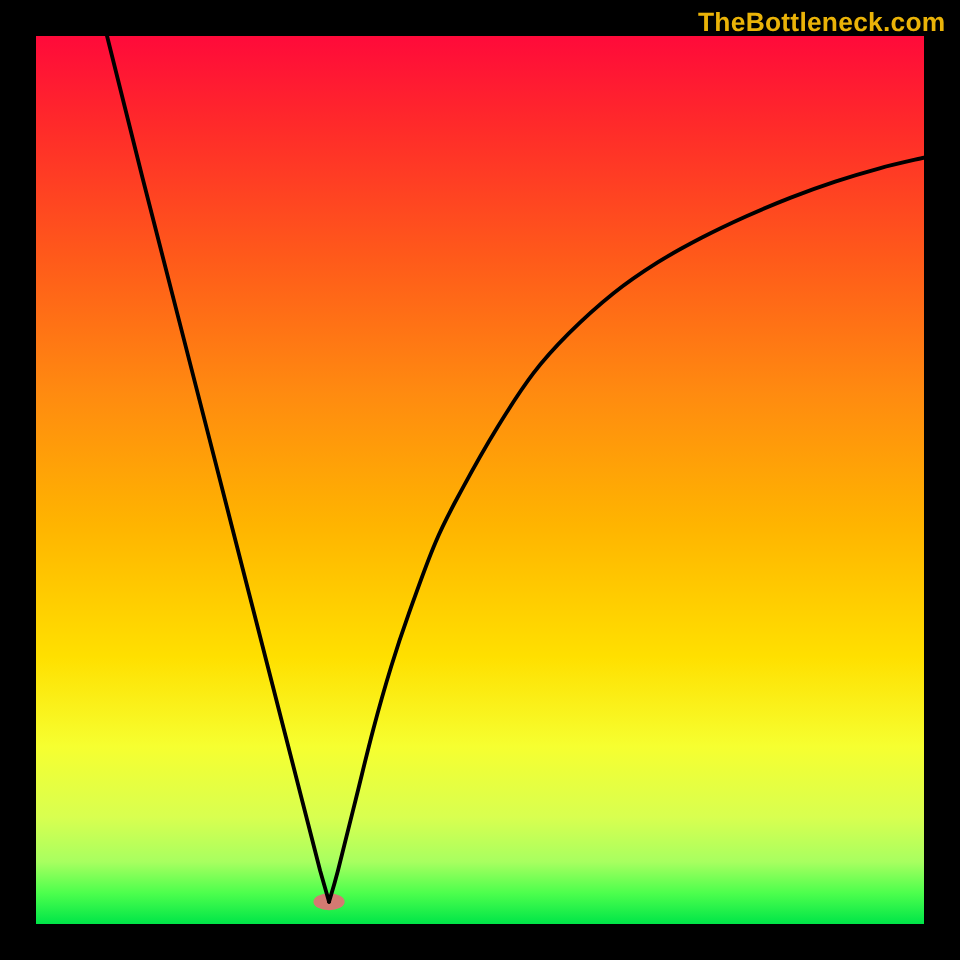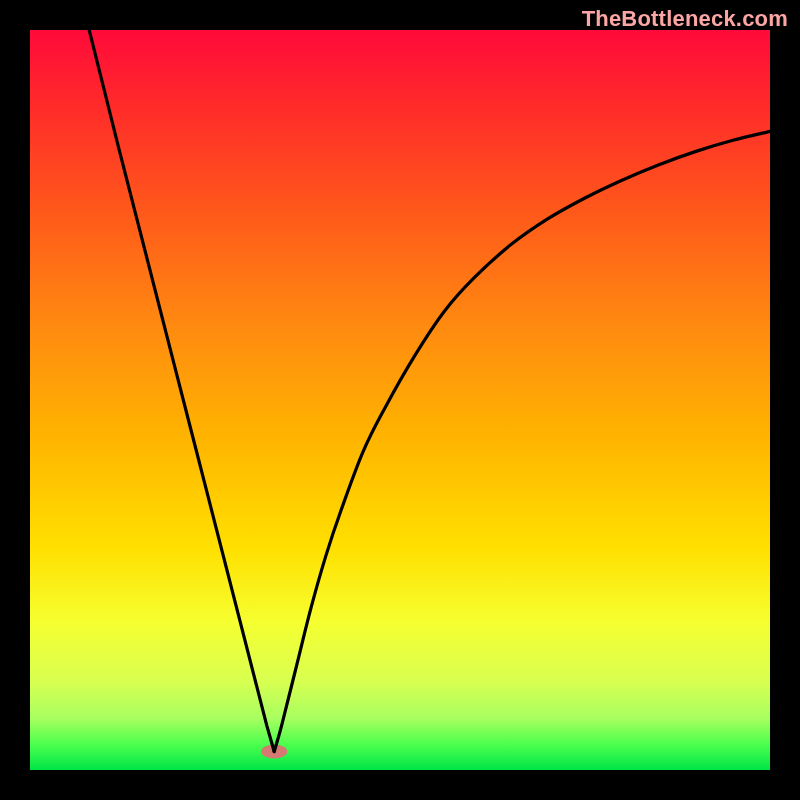--- a/index.html
+++ b/index.html
@@ -23,21 +23,21 @@
     top: 30px;
     width: 740px;
     height: 740px;
   }
   .watermark {
     position: absolute;
     top: 6px;
     right: 12px;
     font-size: 22px;
     font-weight: 600;
-    color: #fca5a5;
+    color: #eab308;
     letter-spacing: 0.2px;
     user-select: none;
   }
   svg { display: block; }
 </style>
 </head>
 <body>
 
 <div class="frame">
   <div class="watermark">TheBottleneck.com</div>

